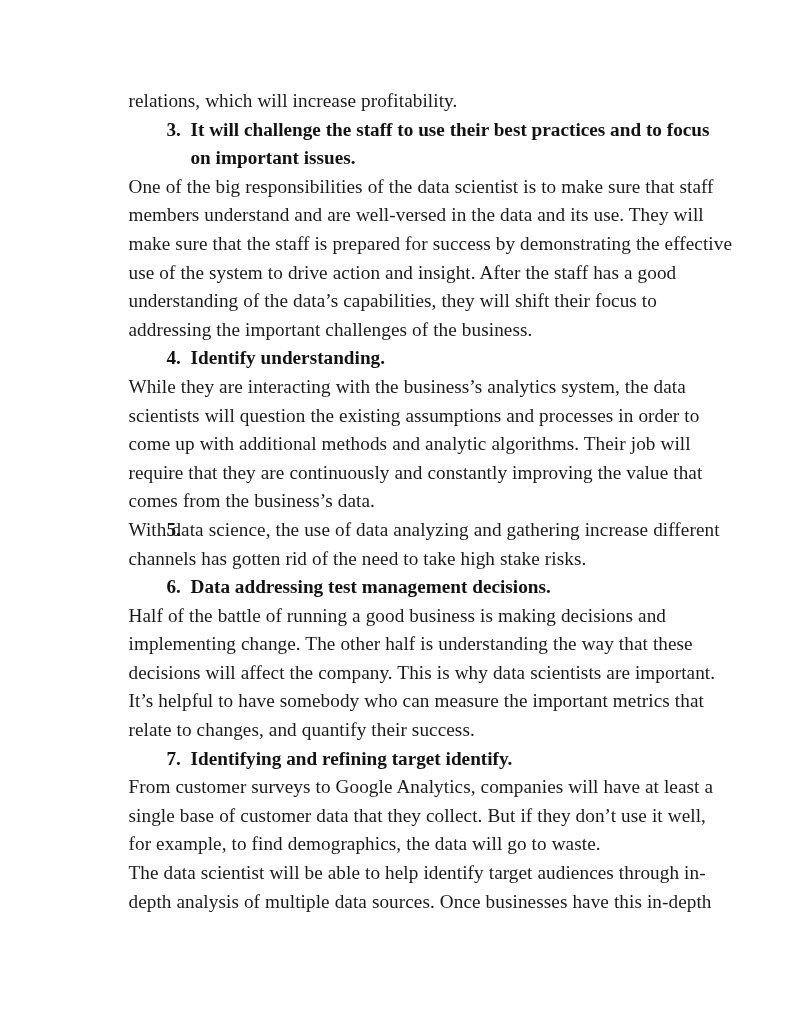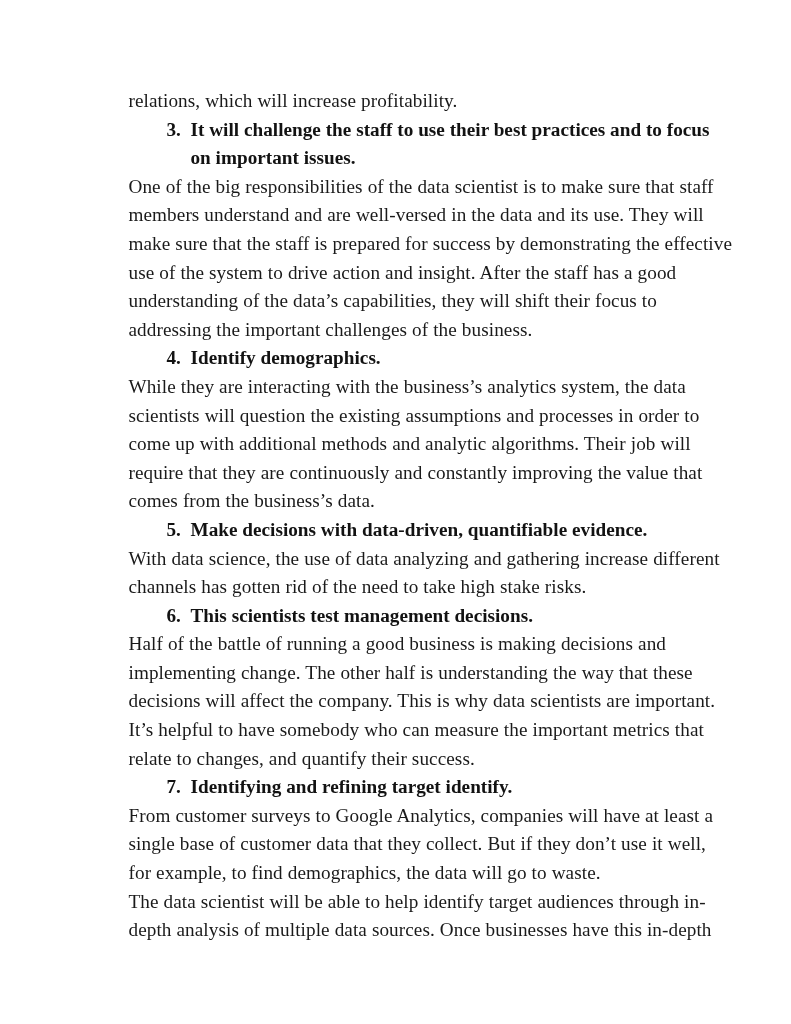--- a/index.html
+++ b/index.html
@@ -68,35 +68,34 @@
 
     <div class="list-item">
       <span class="num">3.</span>
       <span class="txt">It will challenge the staff to use their best practices and to focus on important issues.</span>
     </div>
 
     <p class="para">One of the big responsibilities of the data scientist is to make sure that staff members understand and are well-versed in the data and its use. They will make sure that the staff is prepared for success by demonstrating the effective use of the system to drive action and insight. After the staff has a good understanding of the data’s capabilities, they will shift their focus to addressing the important challenges of the business.</p>
 
     <div class="list-item">
       <span class="num">4.</span>
-      <span class="txt">Identify demographics.</span>
+      <span class="txt">Identify understanding.</span>
     </div>
 
     <p class="para">While they are interacting with the business’s analytics system, the data scientists will question the existing assumptions and processes in order to come up with additional methods and analytic algorithms. Their job will require that they are continuously and constantly improving the value that comes from the business’s data.</p>
 
     <div class="list-item">
       <span class="num">5.</span>
-      <span class="txt">Make decisions with data-driven, quantifiable evidence.</span>
     </div>
 
     <p class="para">With data science, the use of data analyzing and gathering increase different channels has gotten rid of the need to take high stake risks.</p>
 
     <div class="list-item">
       <span class="num">6.</span>
-      <span class="txt">This scientists test management decisions.</span>
+      <span class="txt">Data addressing test management decisions.</span>
     </div>
 
     <p class="para">Half of the battle of running a good business is making decisions and implementing change. The other half is understanding the way that these decisions will affect the company. This is why data scientists are important. It’s helpful to have somebody who can measure the important metrics that relate to changes, and quantify their success.</p>
 
     <div class="list-item">
       <span class="num">7.</span>
       <span class="txt">Identifying and refining target identify.</span>
     </div>
 
     <p class="para">From customer surveys to Google Analytics, companies will have at least a single base of customer data that they collect. But if they don’t use it well, for example, to find demographics, the data will go to waste.</p>

